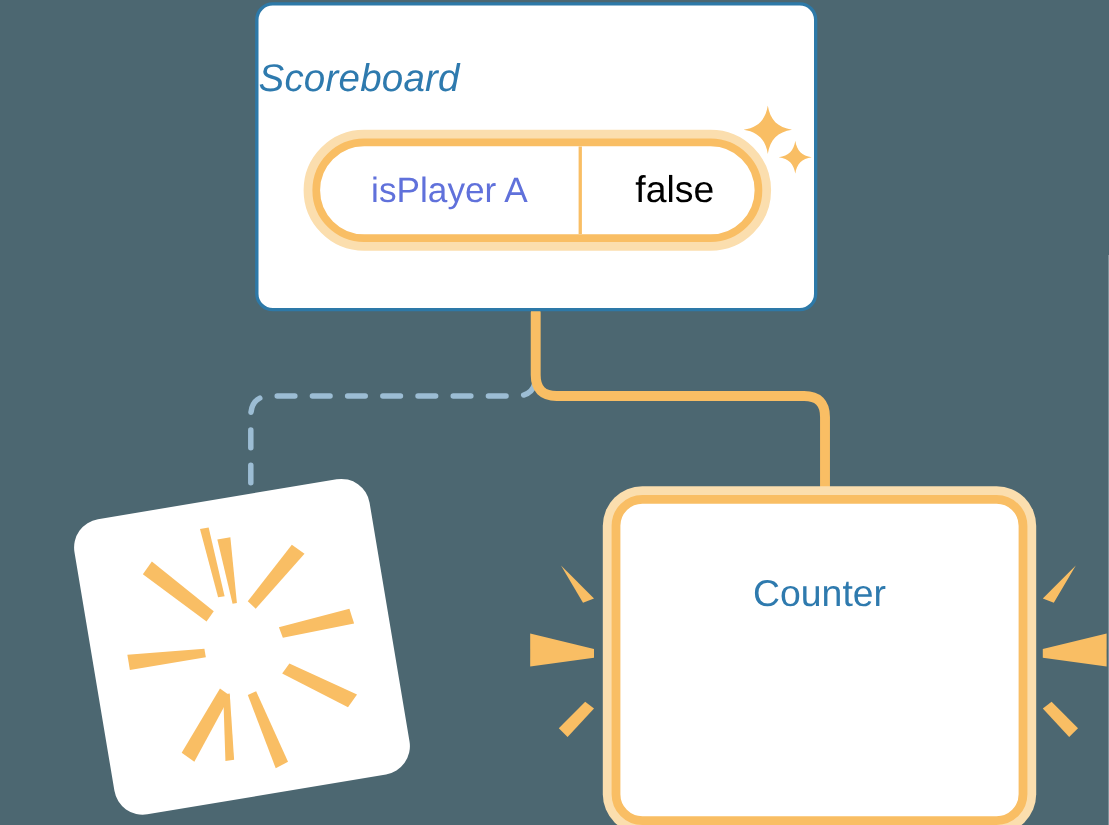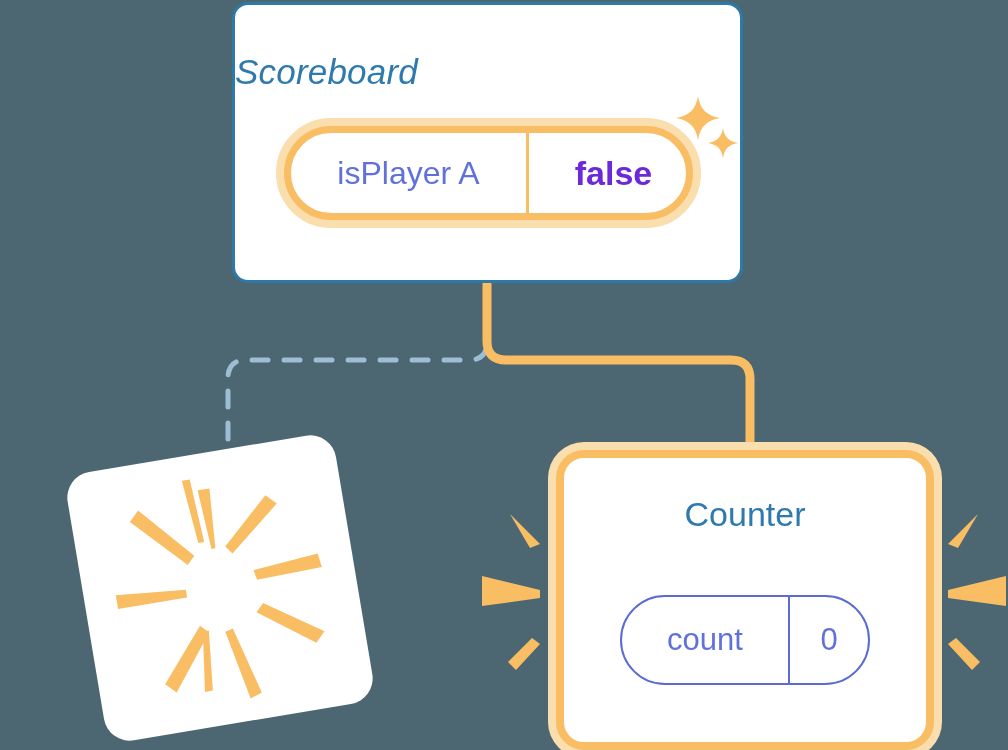--- a/index.html
+++ b/index.html
@@ -56,42 +56,42 @@
   }
   #scoreboard-pill-key {
     flex:0 0 238px;
     display:flex; align-items:center; justify-content:center;
     color:#6071DB; font-size:32px; font-weight:400;
     border-right:3px solid #F9BE64;
   }
   #scoreboard-pill-value {
     flex:1 1 auto;
     display:flex; align-items:center; justify-content:center;
-    color:#6d28d9; font-size:34px; font-weight:700;
+    color:#000000; font-size:34px; font-weight:400;
   }
 
   
   #sparkle-group { position:absolute; left:676px; top:96px; width:62px; height:68px; }
   #sparkle-large { position:absolute; left:0; top:0; }
   #sparkle-small { position:absolute; left:32px; top:32px; }
 
   
   #counter-card {
     left:556px; top:450px; width:378px; height:300px;
     border-radius:28px;
     background:#FFFFFF;
     border:8px solid #F9BE64;
     box-shadow:0 0 0 8px #FBDEAE;
   }
   #counter-title {
     text-align:center;
     color:#2E7AAE;
     font-size:34px;
     font-weight:400;
-    margin-top:37px;
+    margin-top:63px;
   }
   #counter-pill {
     position:absolute;
     left:56px; top:137px;
     width:250px; height:90px;
     border:2px solid #5B6BD6;
     border-radius:999px;
     background:#FFFFFF;
     display:flex; align-items:stretch;
     overflow:hidden;
@@ -168,24 +168,20 @@
         <polygon points="32,140 32,126 102,132 102,140"></polygon>
         <polygon points="58,56 68,46 116,100 108,108"></polygon>
         <polygon points="116,24 124,24 128,88 122,88"></polygon>
         <polygon points="104,236 112,236 118,176 112,176"></polygon>
       </g>
     </svg>
   </div>
 
   <div class="card" id="counter-card">
     <div id="counter-title">Counter</div>
-    <div id="counter-pill">
-      <div id="counter-pill-key">count</div>
-      <div id="counter-pill-value">0</div>
-    </div>
   </div>
 
   <svg class="side-rays" id="counter-rays-left" viewBox="0 0 80 190">
     <g fill="#F9BE64">
       <polygon points="40,16 48,24 70,46 60,50"></polygon>
       <polygon points="12,78 70,92 70,100 12,108"></polygon>
       <polygon points="62,140 70,146 46,172 38,164"></polygon>
     </g>
   </svg>
   <svg class="side-rays" id="counter-rays-right" viewBox="0 0 80 190">

